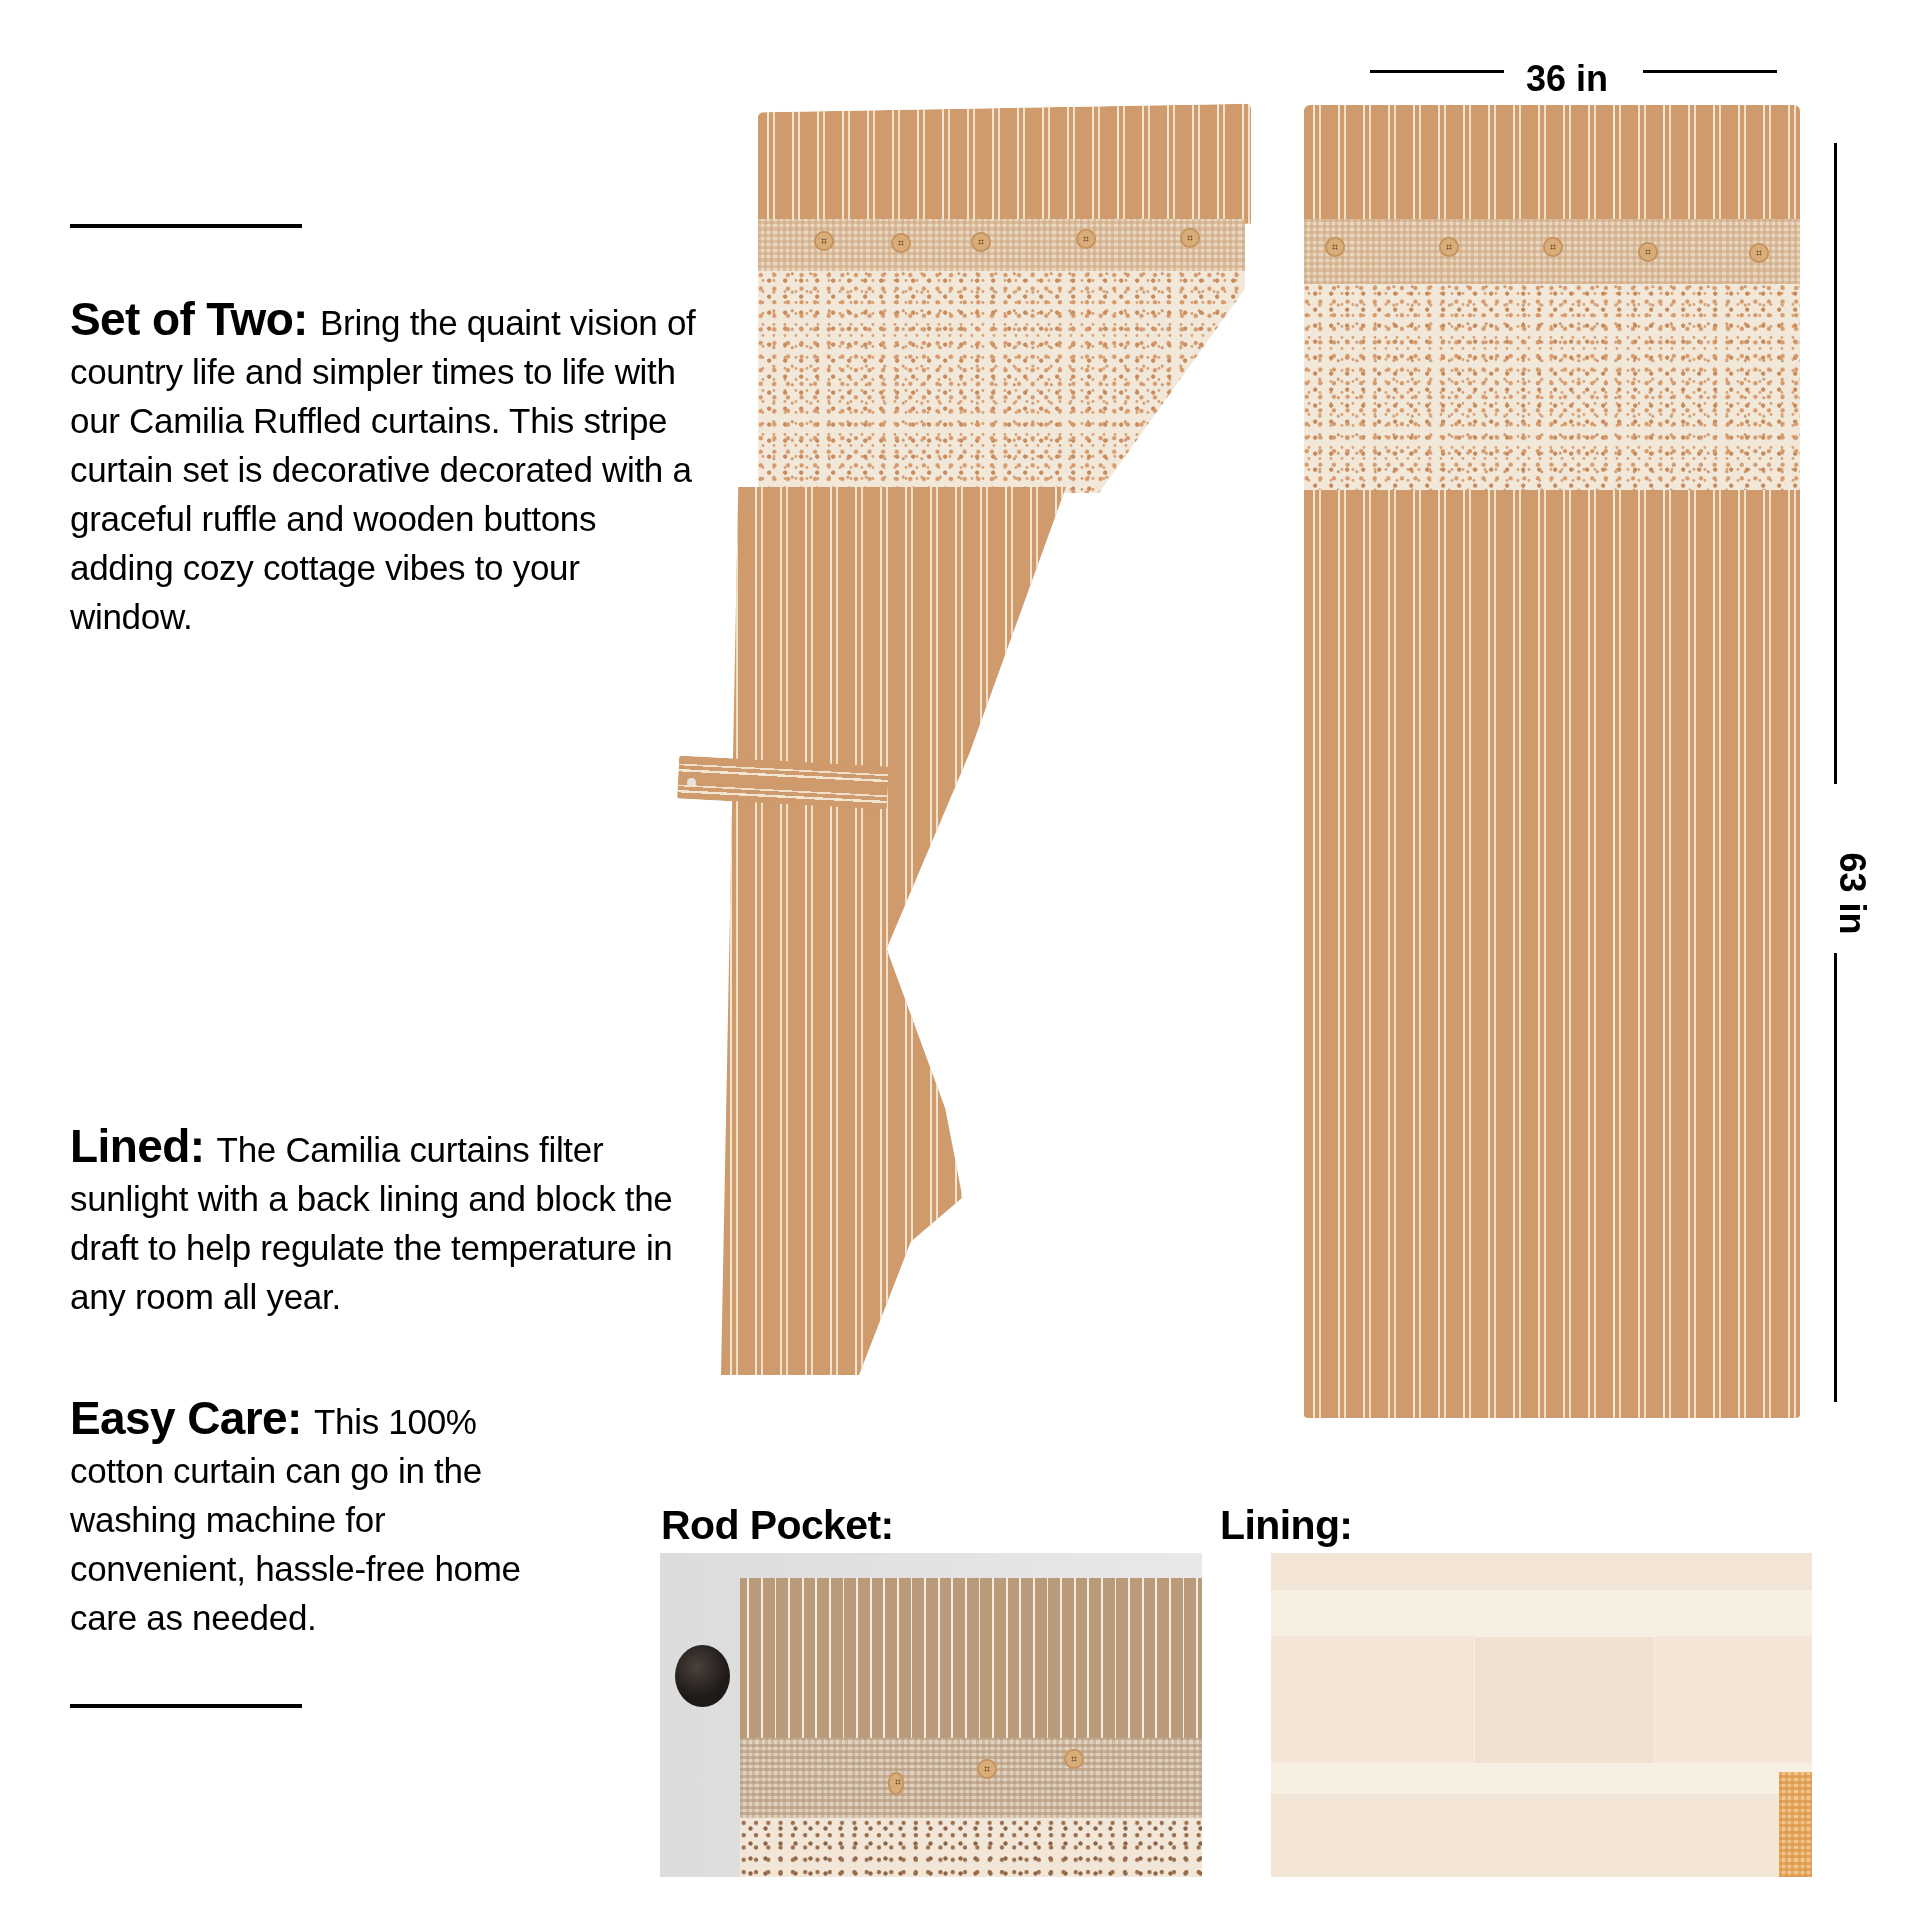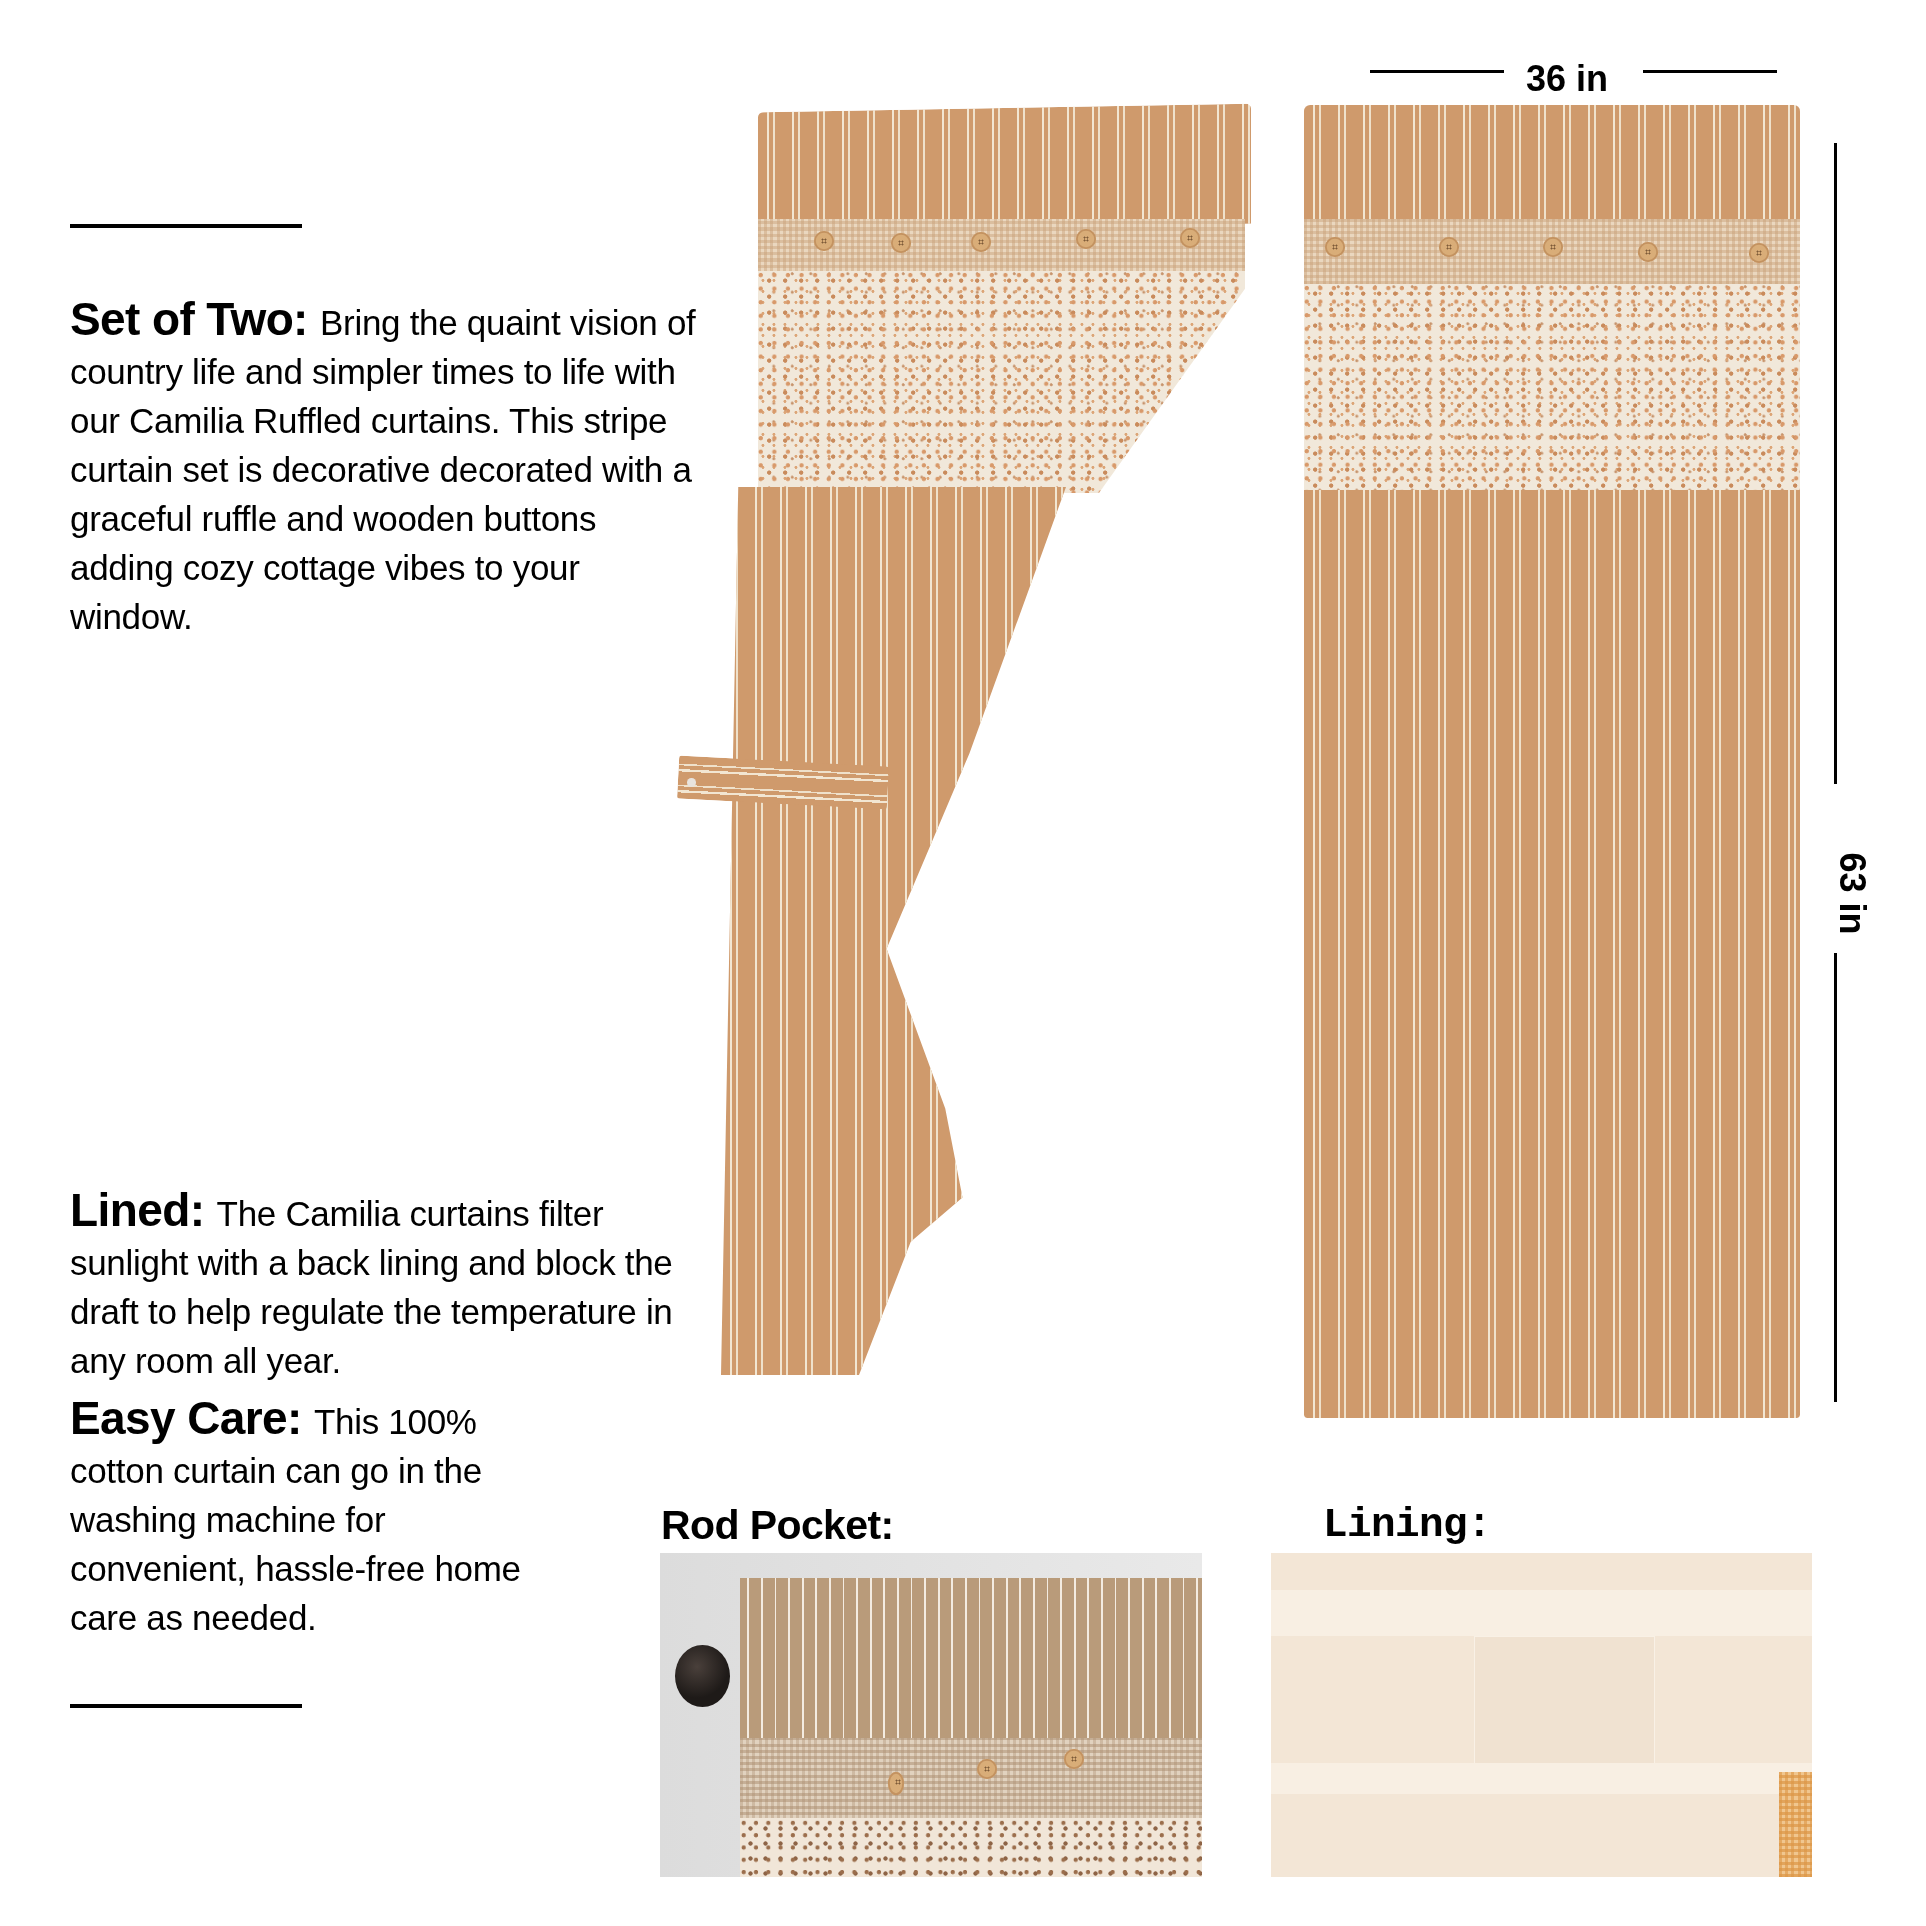--- a/index.html
+++ b/index.html
@@ -58,21 +58,21 @@
 <div class="rule" style="left:70px; top:224px; width:232px;"></div>
 
 <div class="feature" style="top:295px;">
   <span class="title">Set of Two: </span>
   <span>Bring the quaint vision of country life and simpler times to life with our Camilia Ruffled curtains. This stripe curtain set is decorative decorated with a graceful ruffle and wooden buttons adding cozy cottage vibes to your window.</span>
 </div>
 
 <div class="feature" style="top:762px; width:641px;">
 </div>
 
-<div class="feature" style="top:1186px;">
+<div class="feature" style="top:1122px;">
   <span class="title">Lined: </span>
   <span>The Camilia curtains filter sunlight with a back lining and block the draft to help regulate the temperature in any room all year.</span>
 </div>
 
 <div class="feature" style="top:1394px; width:456px;">
   <span class="title">Easy Care: </span>
   <span>This 100% cotton curtain can go in the washing machine for convenient, hassle-free home care as needed.</span>
 </div>
 
 <div class="rule" style="left:70px; top:1704px; width:232px;"></div>
@@ -119,20 +119,20 @@
 <div class="inset" style="left:660px; top:1553px; width:542px; height:324px; background:linear-gradient(90deg,#dcdcdc,#e9e9e9);">
   <div style="position:absolute; left:80px; top:25px; width:462px; height:206px; background-color:#b99b7a; background-image:repeating-linear-gradient(90deg, transparent 0 7.4px, #f4ece1 7.4px 9.2px, transparent 9.2px 13.6px);"></div>
   <div style="position:absolute; left:80px; top:185px; width:462px; height:83px; background-color:#e1d2bf; background-image:repeating-linear-gradient(0deg, rgba(170,140,110,0.5) 0 3.1px, transparent 3.1px 6.2px), repeating-linear-gradient(90deg, rgba(170,140,110,0.35) 0 3.1px, transparent 3.1px 6.2px);"></div>
   <div style="position:absolute; left:80px; top:265px; width:462px; height:62px; background-color:#f1e6d8; background-image:radial-gradient(circle at 30% 40%, #9b6e4c 1.8px, transparent 2.5px), radial-gradient(circle at 70% 70%, #8e6446 1.8px, transparent 2.5px); background-size:12.3px 12.3px, 15px 15px;"></div>
   <div style="position:absolute; left:15.4px; top:92px; width:55px; height:62px; border-radius:50%; background:radial-gradient(circle at 40% 35%, #4a403b, #1e1a18 60%);"></div>
   <div class="button-dot" style="left:228px; top:219px; width:16px; height:23.4px;"></div>
   <div class="button-dot" style="left:317px; top:206px;"></div>
   <div class="button-dot" style="left:404px; top:196px;"></div>
 </div>
 
-<div class="inset-title" style="left:1323px; top:1504px;font-family:Liberation Mono, monospace;">Lining:</div>
+<div class="inset-title" style="left:1220px; top:1504px;">Lining:</div>
 <div class="inset" style="left:1271px; top:1553px; width:541px; height:324px; background:#f3e6d6;">
   <div style="position:absolute; left:0; top:37px; width:100%; height:46px; background:#f8efe3;"></div>
   <div style="position:absolute; left:203px; top:83px; width:179px; height:126px; background:#f0e2d1; border:1.8px solid #f9f1e6;"></div>
   <div style="position:absolute; left:0; top:210px; width:100%; height:31px; background:#f8efe3;"></div>
   <div style="position:absolute; left:508px; top:219px; width:33px; height:105px; background-color:#f0c68f; background-image:repeating-linear-gradient(0deg, rgba(220,150,70,0.7) 0 3.1px, transparent 3.1px 6.2px), repeating-linear-gradient(90deg, rgba(220,150,70,0.6) 0 3.1px, transparent 3.1px 6.2px);"></div>
 </div>
 
 
 </body></html>

